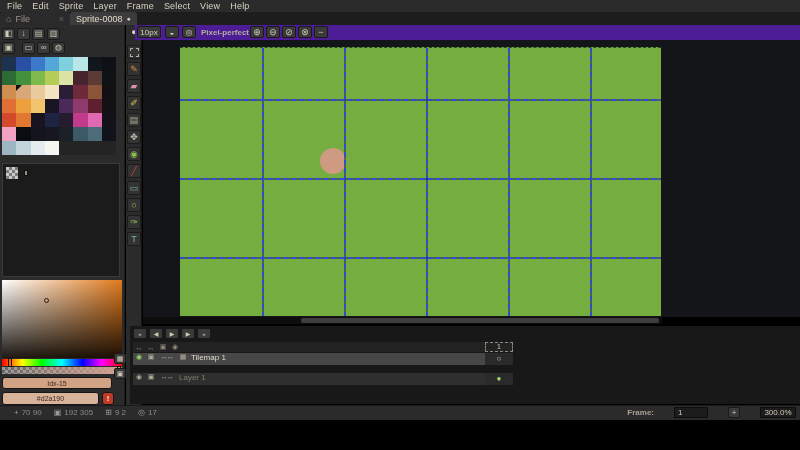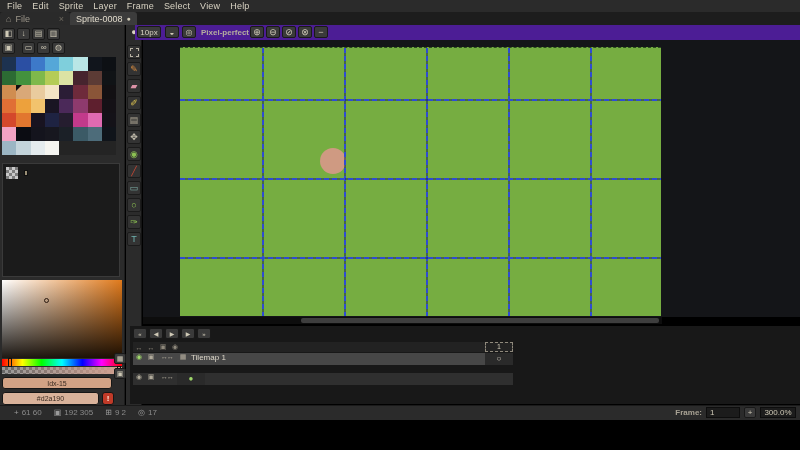--- a/index.html
+++ b/index.html
@@ -82,21 +82,21 @@
   .tl-cell{width:12px;font-size:7px;color:#b0aa9a;text-align:center}
   .tl-cell.wide{width:20px;letter-spacing:-1px}
   .tl-name{flex:1;font-size:8px;color:#807b6e;padding-left:2px}
   .tl-row.sel .tl-name{color:#ded8ca}
   .tl-cel{width:28px;text-align:center;font-size:8px;background:#2a2a2a;height:12px;line-height:12px}
   
   .statusbar{position:absolute;left:0;top:405px;width:800px;height:15px;background:#2b2b2b;border-top:1px solid #1a1a1a}
   .stat-left{position:absolute;left:14px;top:2px;display:flex;gap:12px}
   .stat-seg{display:flex;gap:3px;font-size:8px;color:#8b8b8b}
   .stat-seg .ico{color:#9a9a9a}
-  .stat-right{position:absolute;right:4px;top:1px;display:flex;align-items:center;gap:4px}
+  .stat-right{position:absolute;right:4px;top:1px;display:flex;align-items:center;gap:20px}
   .frame-label{font-size:8px;font-weight:bold;color:#a8a294}
   .frame-input{width:34px;height:11px;background:#1c1c1c;border:1px solid #0d0d0d;color:#cfc9b6;font-size:8px;padding-left:3px;line-height:10px}
   .plus-btn{width:12px;height:11px;background:#3a3a3a;border:1px solid #191919;border-radius:2px;color:#cfc9b6;font-size:8px;text-align:center;line-height:10px}
   .zoom-box{width:36px;height:11px;background:#1c1c1c;border:1px solid #0d0d0d;color:#cfc9b6;font-size:8px;text-align:center;line-height:10px}
   .bottom-black{position:absolute;left:0;top:420px;width:800px;height:30px;background:#000}
 </style>
 </head>
 <body>
 
 <div id="app">
@@ -288,30 +288,31 @@
           <div class="tl-cell">▣</div>
           <div class="tl-cell wide">↔↔</div>
           <div class="tl-cell">▦</div>
           <div class="tl-name">Tilemap 1</div>
           <div class="tl-cel" style="color: rgb(216, 210, 196);">○</div>
         </div>
         <div class="tl-row">
           <div class="tl-cell" style="color: rgb(176, 170, 154);">◉</div>
           <div class="tl-cell">▣</div>
           <div class="tl-cell wide">↔↔</div>
+          <div class="tl-name">Layer 1</div>
           <div class="tl-cel" style="color: rgb(159, 216, 106);">●</div>
         </div>
       </div>
   </div>
 
   <div class="statusbar">
     <div class="stat-left">
         <div class="stat-seg">
           <div class="ico">+</div>
-          <div class="txt">61 60</div>
+          <div class="txt">70 90</div>
         </div>
         <div class="stat-seg">
           <div class="ico">▣</div>
           <div class="txt">192 305</div>
         </div>
         <div class="stat-seg">
           <div class="ico">⊞</div>
           <div class="txt">9 2</div>
         </div>
         <div class="stat-seg">

